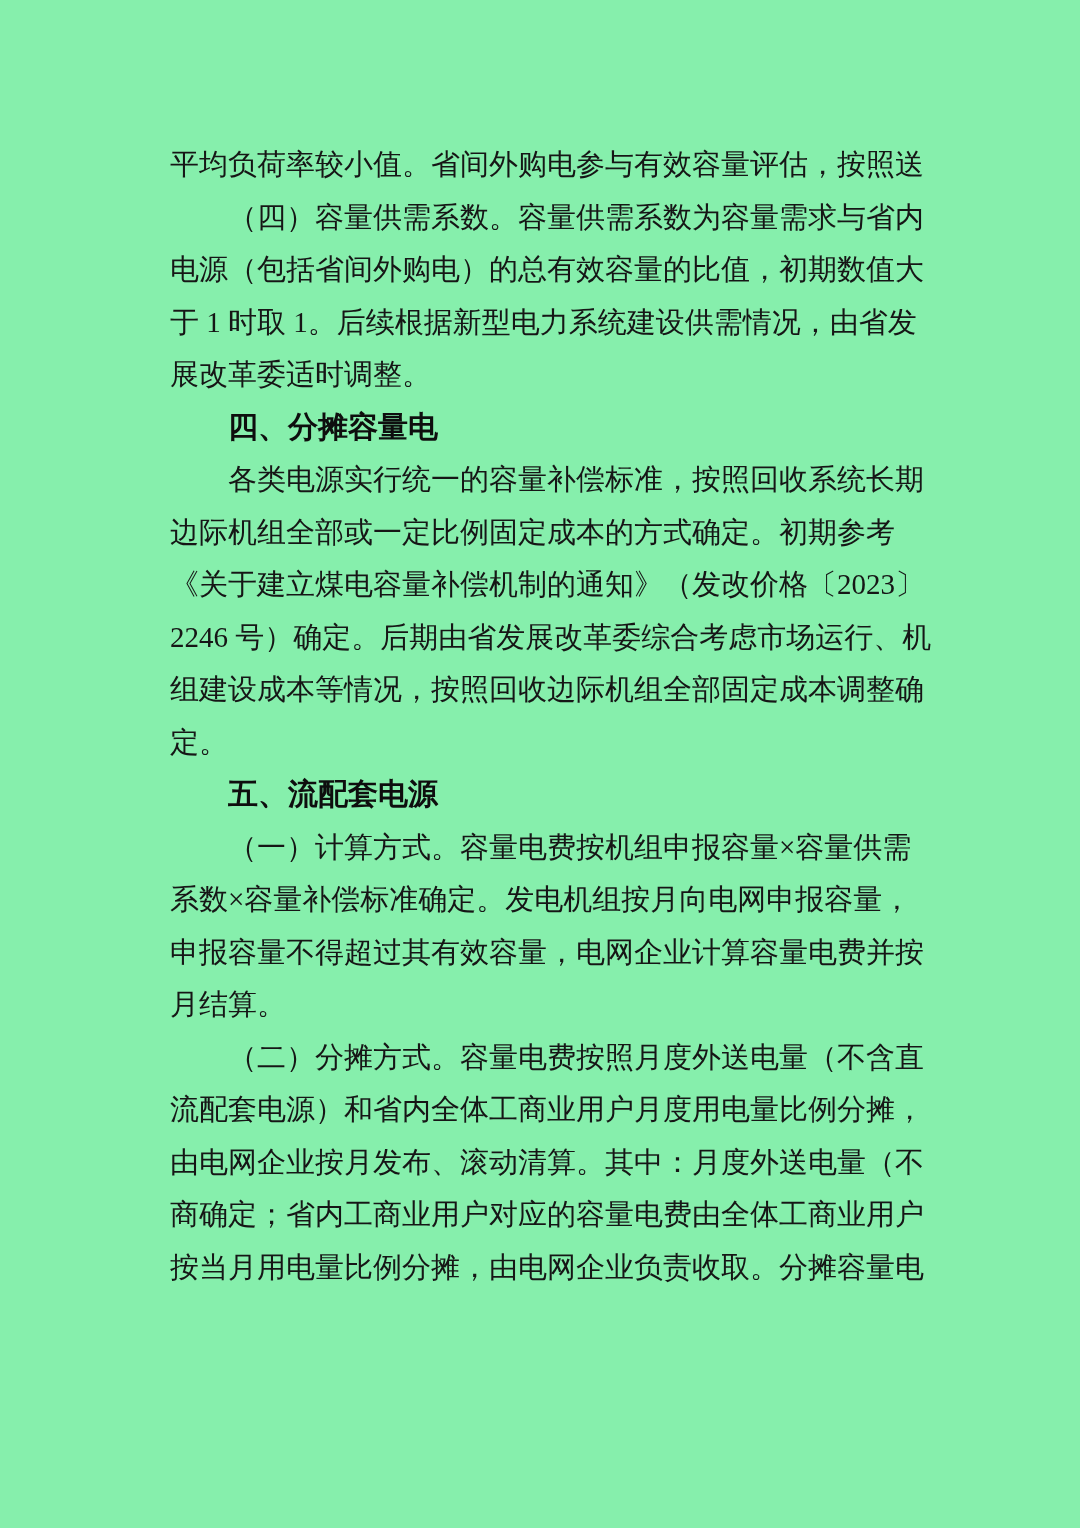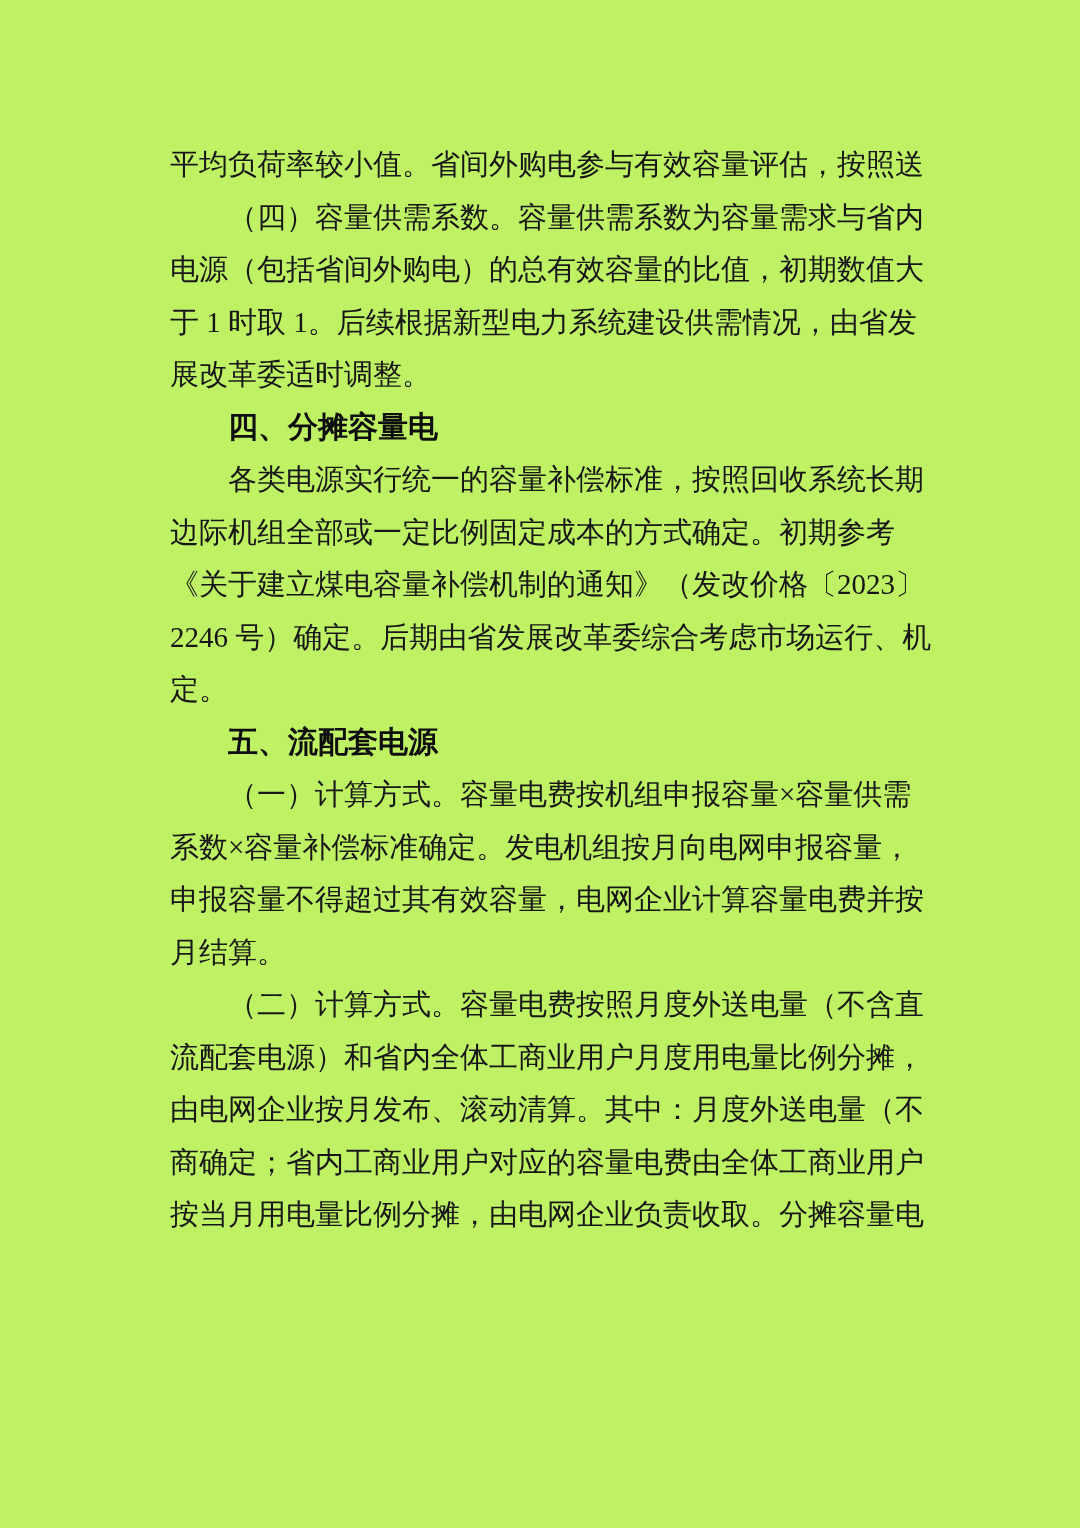--- a/index.html
+++ b/index.html
@@ -4,21 +4,21 @@
 <style>
   html, body {
     margin: 0;
     padding: 0;
     background: #ffffff;
   }
   .page {
     position: relative;
     width: 1080px;
     height: 1528px;
-    background: #bef264;
+    background: #86efac;
     overflow: hidden;
   }
   .textblock {
     position: absolute;
     left: 170px;
     top: 138px;
     width: 770px;
   }
   .line {
     height: 52.5px;
@@ -47,25 +47,26 @@
     <div class="line">平均负荷率较小值。省间外购电参与有效容量评估，按照送</div>
     <div class="line indent">（四）容量供需系数。容量供需系数为容量需求与省内</div>
     <div class="line">电源（包括省间外购电）的总有效容量的比值，初期数值大</div>
     <div class="line">于 1 时取 1。后续根据新型电力系统建设供需情况，由省发</div>
     <div class="line">展改革委适时调整。</div>
     <div class="line indent heading">四、分摊容量电</div>
     <div class="line indent">各类电源实行统一的容量补偿标准，按照回收系统长期</div>
     <div class="line">边际机组全部或一定比例固定成本的方式确定。初期参考</div>
     <div class="line">《关于建立煤电容量补偿机制的通知》（发改价格〔2023〕</div>
     <div class="line">2246 号）确定。后期由省发展改革委综合考虑市场运行、机</div>
+    <div class="line">组建设成本等情况，按照回收边际机组全部固定成本调整确</div>
     <div class="line">定。</div>
     <div class="line indent heading">五、流配套电源</div>
     <div class="line indent">（一）计算方式。容量电费按机组申报容量×容量供需</div>
     <div class="line">系数×容量补偿标准确定。发电机组按月向电网申报容量，</div>
     <div class="line">申报容量不得超过其有效容量，电网企业计算容量电费并按</div>
     <div class="line">月结算。</div>
-    <div class="line indent">（二）计算方式。容量电费按照月度外送电量（不含直</div>
+    <div class="line indent">（二）分摊方式。容量电费按照月度外送电量（不含直</div>
     <div class="line">流配套电源）和省内全体工商业用户月度用电量比例分摊，</div>
     <div class="line">由电网企业按月发布、滚动清算。其中：月度外送电量（不</div>
     <div class="line">商确定；省内工商业用户对应的容量电费由全体工商业用户</div>
     <div class="line">按当月用电量比例分摊，由电网企业负责收取。分摊容量电</div>
   </div>
 </div>
 
 </body></html>

